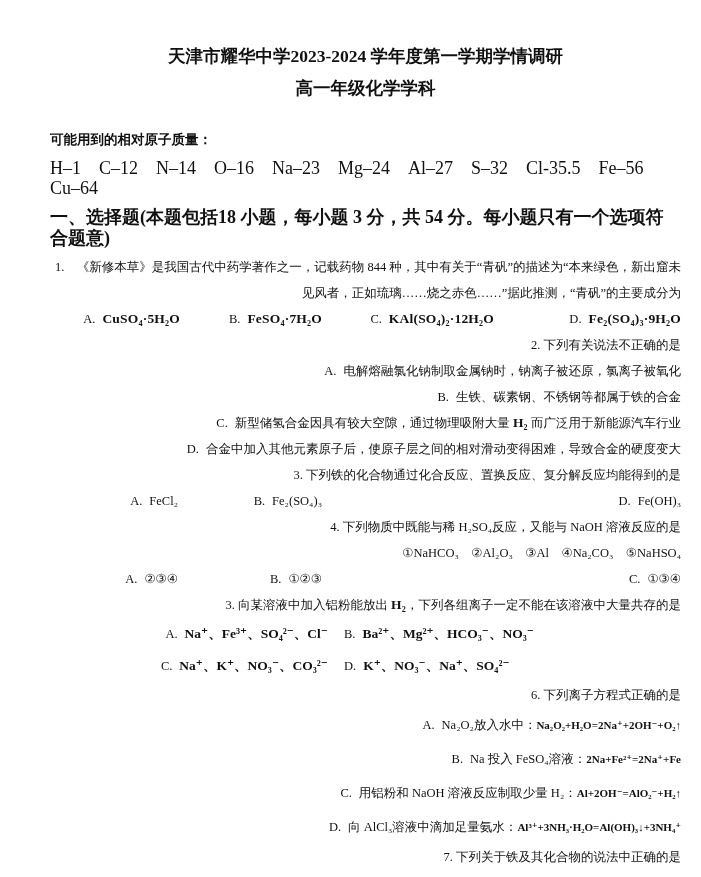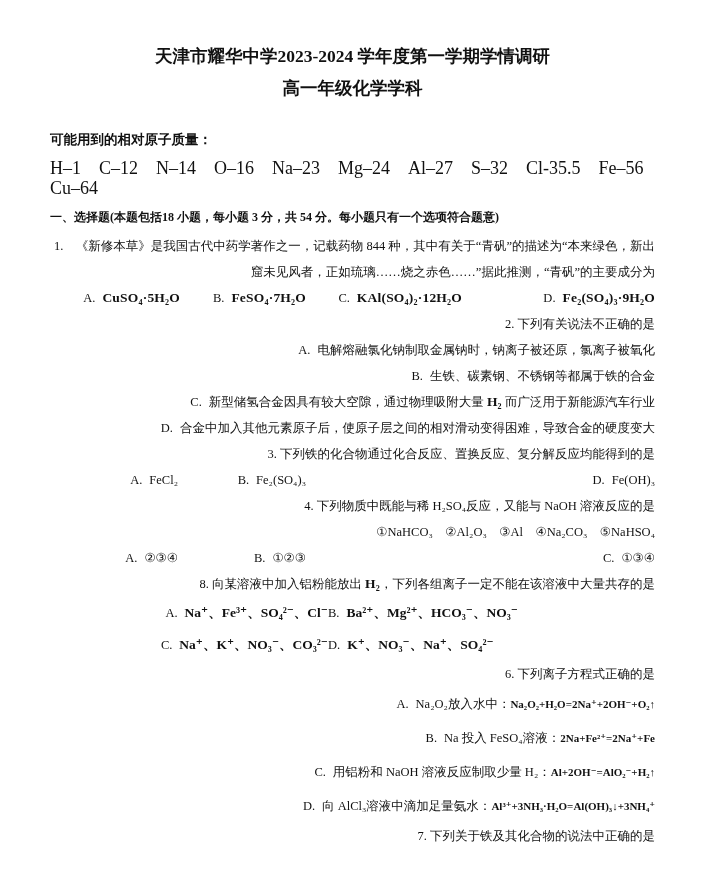--- a/index.html
+++ b/index.html
@@ -1,31 +1,31 @@
 <!DOCTYPE html>
 <html><head>
 <meta charset="utf-8">
 <style>
   html,body{margin:0;padding:0;background:#ffffff;}
   body{
     width:701px;height:877px;overflow:hidden;
     font-family:"Liberation Serif","DejaVu Serif",serif;
     color:#111;
   }
-  .page{padding:44px 46px 0 50px;box-sizing:border-box;width:701px;height:682px;}
+  .page{padding:44px 20px 0 50px;box-sizing:border-box;width:701px;height:682px;}
   .title{
     text-align:center;font-weight:bold;font-size:17.5px;line-height:24px;margin:0 0 8px 0;
   }
   .subtitle{margin-bottom:30px;}
   .masses-label{font-size:13.5px;line-height:20px;margin:0 0 8px 0;font-weight:bold;}
   .masses{font-size:18px;line-height:20px;margin:0 0 9px 0;font-weight:normal;white-space:pre-wrap;}
-  .section{font-size:12px;line-height:21px;margin:0 0 5px 0;font-weight:bold;}
+  .section{font-size:18px;line-height:21px;margin:0 0 5px 0;font-weight:bold;}
   .stem{font-size:12.5px;line-height:26px;margin:0;}
   .optline{font-size:12.5px;line-height:26px;margin:0;}
-  .opt-row{display:flex;font-size:12.5px;line-height:26px;}
+  .opt-row{display:flex;font-size:12.5px;line-height:26px;gap:16px;}
   .opt-row .opt{flex:0 0 auto;}
   .row4 .opt{width:128px;}
   .row4 .opt:last-child{width:auto;flex:1;}
   .q1row .opt:nth-child(1){width:130px;}
   .q1row .opt:nth-child(2){width:126px;}
   .q1row .opt:nth-child(3){width:156px;}
   .q1row .opt:nth-child(4){width:auto;flex:1;}
   .row5 .opt:first-child{width:278px;}
   .row5{line-height:31px;}
   .lab{margin-right:7px;}
@@ -79,21 +79,21 @@
     <p class="stem">4. 下列物质中既能与稀 H₂SO₄反应，又能与 NaOH 溶液反应的是</p>
     <p class="optline">①NaHCO₃　②Al₂O₃　③Al　④Na₂CO₃　⑤NaHSO₄</p>
     <div class="opt-row row4">
       <span class="opt"><span class="lab">A.</span><span>②③④</span></span>
       <span class="opt"><span class="lab">B.</span><span>①②③</span></span>
       <span class="opt"><span class="lab">C.</span><span>①③④</span></span>
     </div>
   </div>
 
   <div class="q">
-    <p class="stem"><span>8. 向某溶液中加入铝粉能放出 </span><b class="chem">H₂</b><span>，下列各组离子一定不能在该溶液中大量共存的是</span></p>
+    <p class="stem"><span>3. 向某溶液中加入铝粉能放出 </span><b class="chem">H₂</b><span>，下列各组离子一定不能在该溶液中大量共存的是</span></p>
     <div class="opt-row row5">
       <span class="opt"><span class="lab">A.</span><span class="ions">Na⁺、Fe³⁺、SO₄²⁻、Cl⁻</span></span>
       <span class="opt"><span class="lab">B.</span><span class="ions">Ba²⁺、Mg²⁺、HCO₃⁻、NO₃⁻</span></span>
     </div>
     <div class="opt-row row5">
       <span class="opt"><span class="lab">C.</span><span class="ions">Na⁺、K⁺、NO₃⁻、CO₃²⁻</span></span>
       <span class="opt"><span class="lab">D.</span><span class="ions">K⁺、NO₃⁻、Na⁺、SO₄²⁻</span></span>
     </div>
   </div>
 

